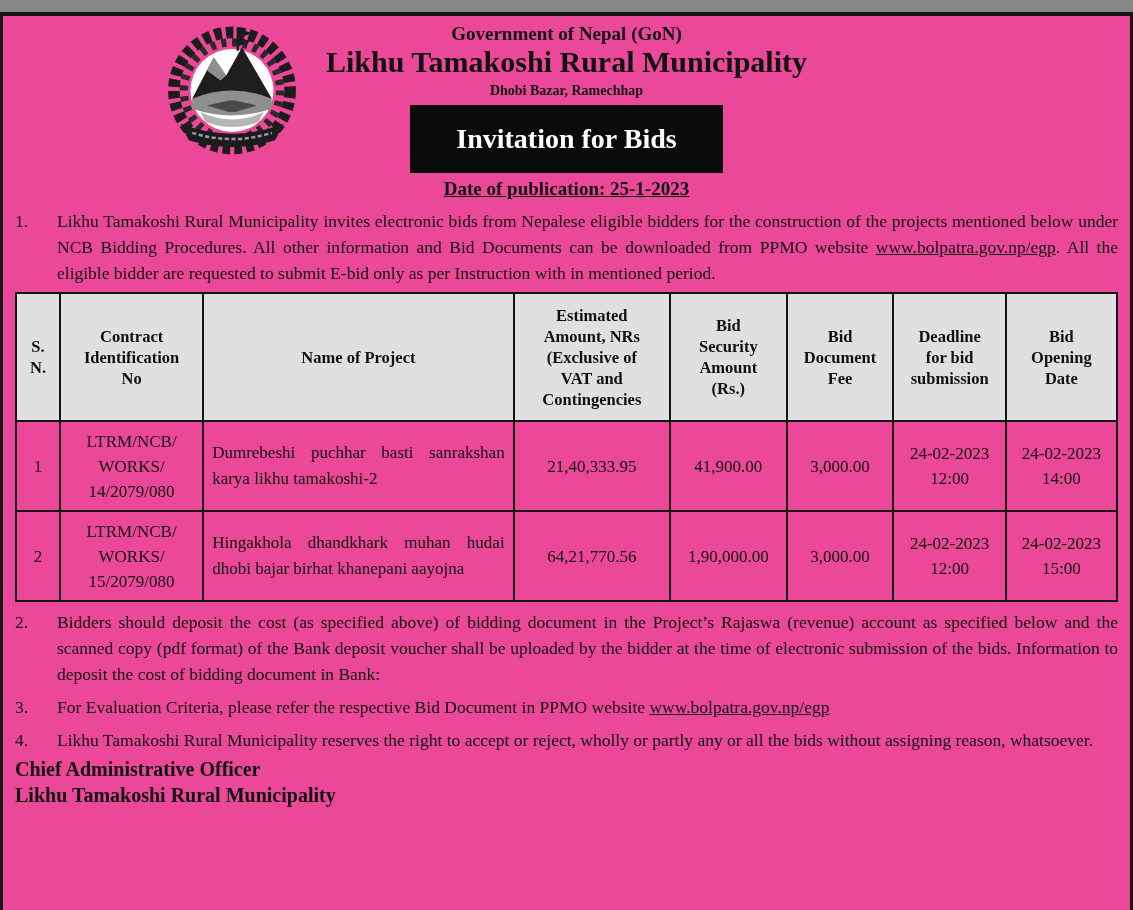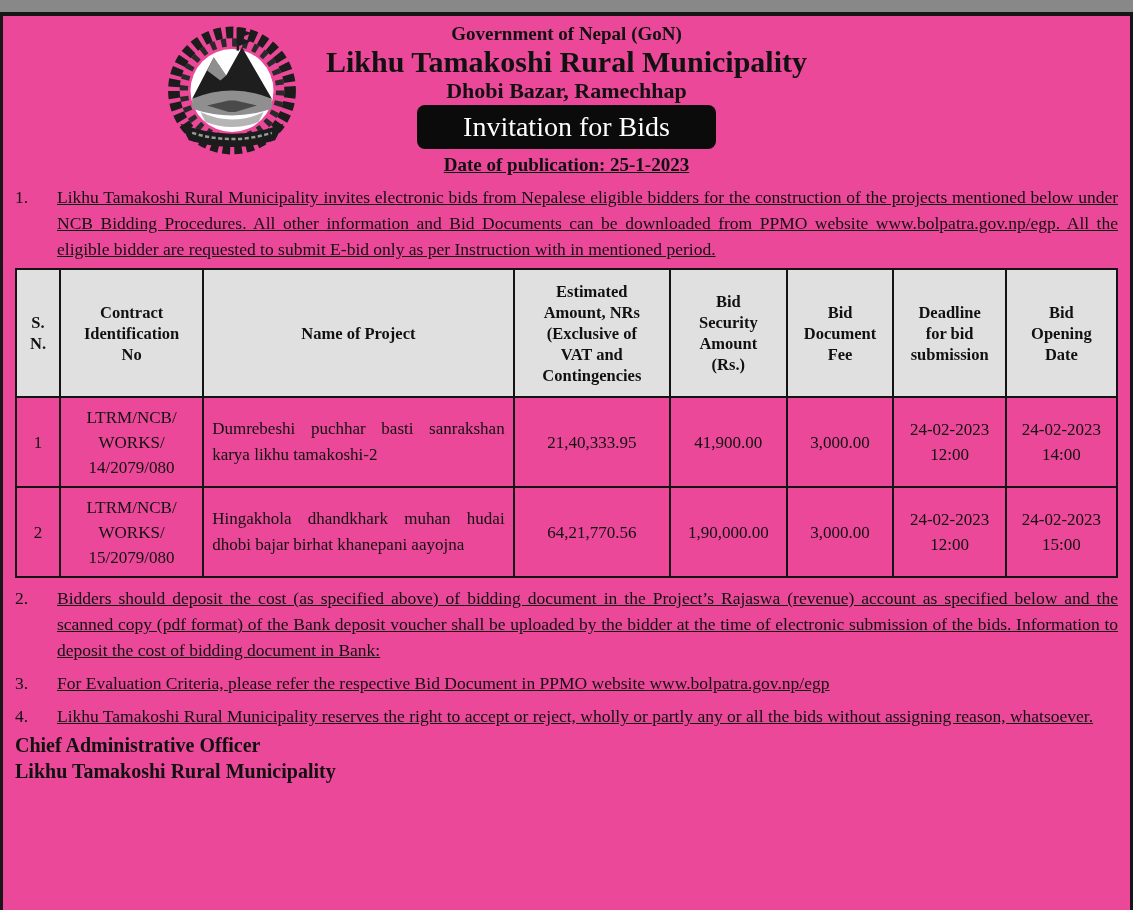--- a/index.html
+++ b/index.html
@@ -14,33 +14,33 @@
     padding-top:6px;
     overflow:hidden;
     font-family:"Liberation Serif","DejaVu Serif",serif;
     color:#111;
   }
   
   .header{position:relative;text-align:center;}
   .emblem{position:absolute;left:146px;top:0;width:166px;height:142px;}
   .govt{font-size:19px;font-weight:bold;line-height:23px;}
   .muni{font-size:30px;font-weight:bold;line-height:34px;}
-  .addr{font-size:22px;font-weight:bold;line-height:23px;}
+  .addr{font-size:14px;font-weight:bold;line-height:23px;}
   .banner{
     display:inline-block;
     background:#0b0b0b;color:#fff;
-    font-size:28px;font-weight:normal;line-height:36px;
-    padding:4px 46px;margin-top:3px;border-radius:8px;
+    font-size:28px;font-weight:bold;line-height:36px;
+    padding:16px 46px;margin-top:3px;
   }
   .pubdate{font-size:19px;font-weight:bold;text-decoration:underline;margin-top:4px;line-height:24px;}
   
   .content{padding:0 12px;}
   .item{display:flex;margin-top:7px;font-size:17.5px;line-height:26px;}
   .item .num{width:42px;flex:none;}
-  .item .txt{flex:1;text-align:justify;text-decoration:underline;}
+  .item .txt{flex:1;text-align:justify;}
   .doc-link{color:#111;text-decoration:underline;}
   .bank-lines{margin-left:42px;font-size:17.5px;line-height:26px;}
   
   table{width:100%;border-collapse:collapse;margin:6px 0 0;}
   th,td{border:2px solid #141414;}
   th{
     background:#e0e0e0;
     font-size:16.5px;font-weight:bold;line-height:21px;
     white-space:pre-line;text-align:center;vertical-align:middle;
     padding:4px 2px;height:118px;

